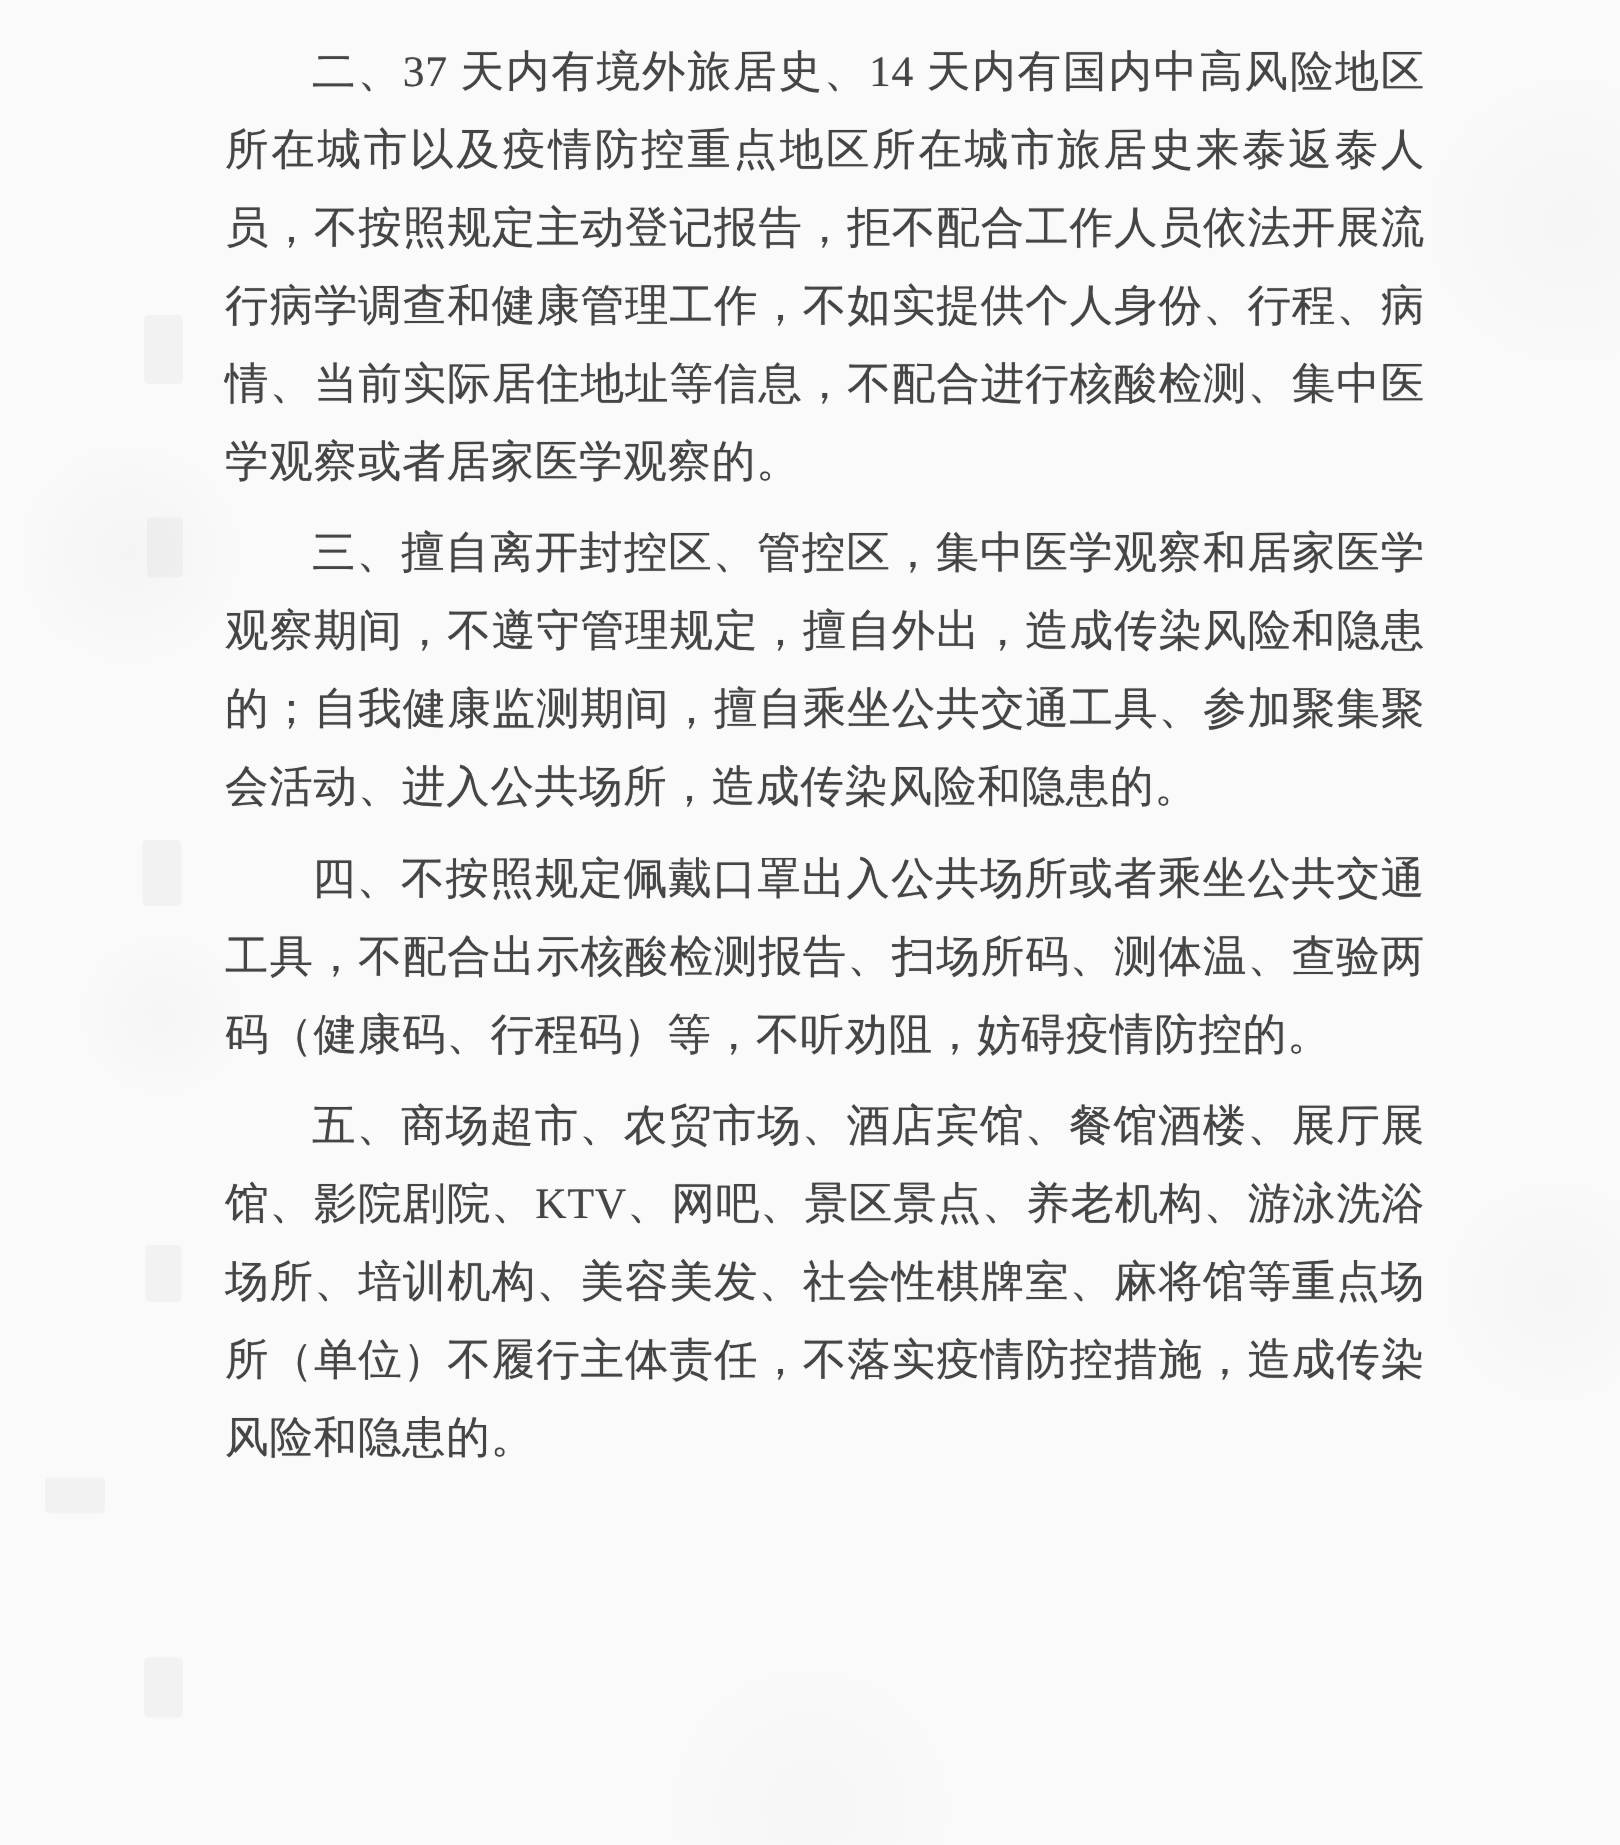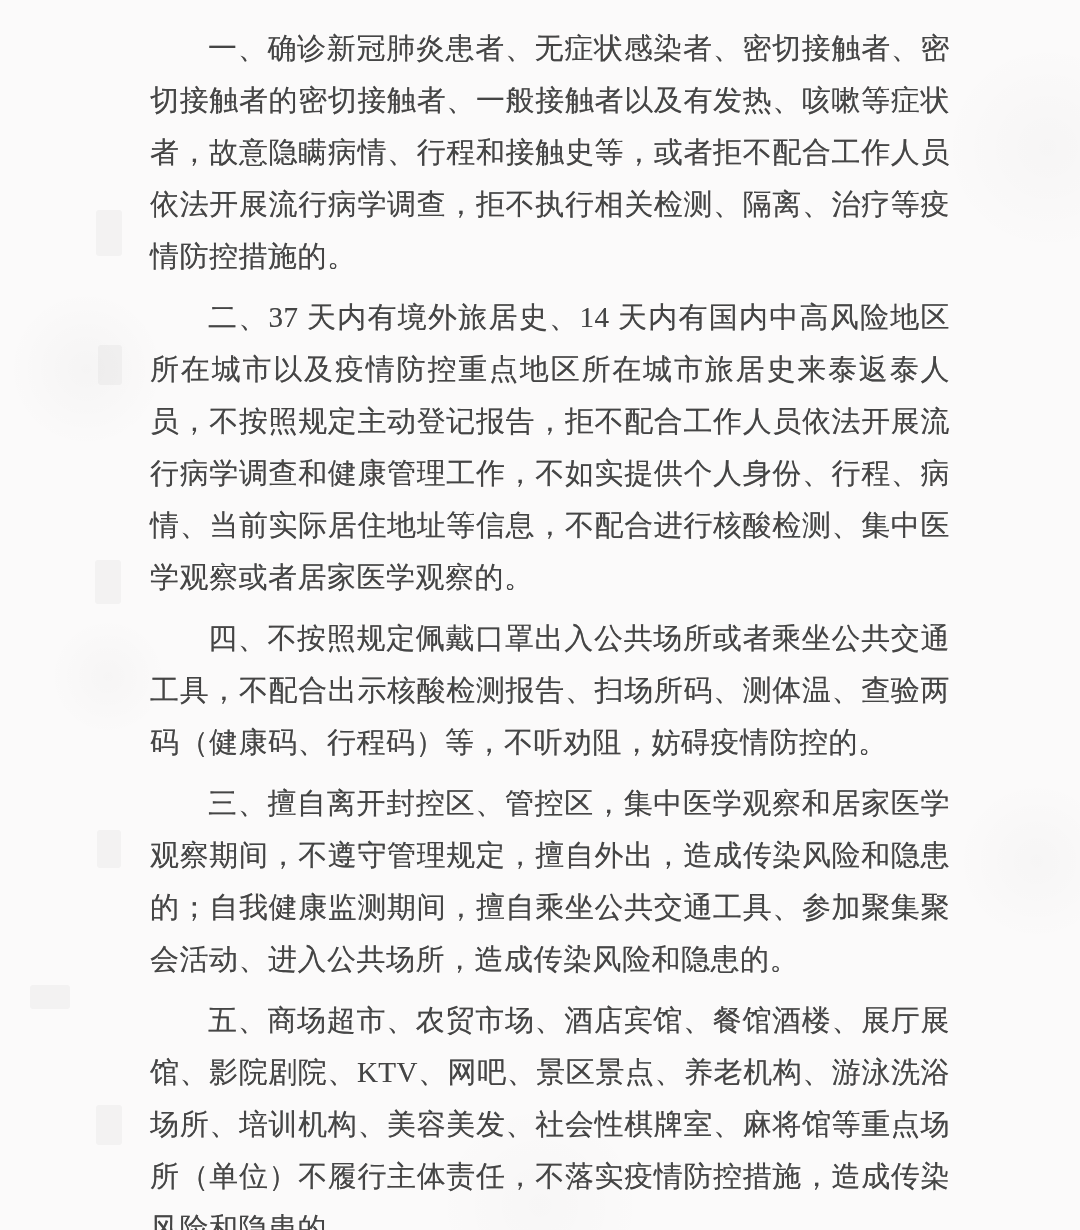--- a/index.html
+++ b/index.html
@@ -58,18 +58,17 @@
 <body>
 
 <div class="smudge s1"></div>
 <div class="smudge s2"></div>
 <div class="smudge s3"></div>
 <div class="smudge s4"></div>
 <div class="smudge s5"></div>
 <div class="smudge s6"></div>
 
 <div class="page">
-  <p>一、确诊新冠肺炎患者、无症状感染者、密切接触者、密切接触者的密切接触者、一般接触者以及有发热、咳嗽等症状者，故意隐瞒病情、行程和接触史等，或者拒不配合工作人员依法开展流行病学调查，拒不执行相关检测、隔离、治疗等疫情防控措施的。</p>
   <p>二、37 天内有境外旅居史、14 天内有国内中高风险地区所在城市以及疫情防控重点地区所在城市旅居史来泰返泰人员，不按照规定主动登记报告，拒不配合工作人员依法开展流行病学调查和健康管理工作，不如实提供个人身份、行程、病情、当前实际居住地址等信息，不配合进行核酸检测、集中医学观察或者居家医学观察的。</p>
+  <p>三、擅自离开封控区、管控区，集中医学观察和居家医学观察期间，不遵守管理规定，擅自外出，造成传染风险和隐患的；自我健康监测期间，擅自乘坐公共交通工具、参加聚集聚会活动、进入公共场所，造成传染风险和隐患的。</p>
   <p>四、不按照规定佩戴口罩出入公共场所或者乘坐公共交通工具，不配合出示核酸检测报告、扫场所码、测体温、查验两码（健康码、行程码）等，不听劝阻，妨碍疫情防控的。</p>
-  <p>三、擅自离开封控区、管控区，集中医学观察和居家医学观察期间，不遵守管理规定，擅自外出，造成传染风险和隐患的；自我健康监测期间，擅自乘坐公共交通工具、参加聚集聚会活动、进入公共场所，造成传染风险和隐患的。</p>
   <p>五、商场超市、农贸市场、酒店宾馆、餐馆酒楼、展厅展馆、影院剧院、KTV、网吧、景区景点、养老机构、游泳洗浴场所、培训机构、美容美发、社会性棋牌室、麻将馆等重点场所（单位）不履行主体责任，不落实疫情防控措施，造成传染风险和隐患的。</p>
 </div>
 
 </body></html>

